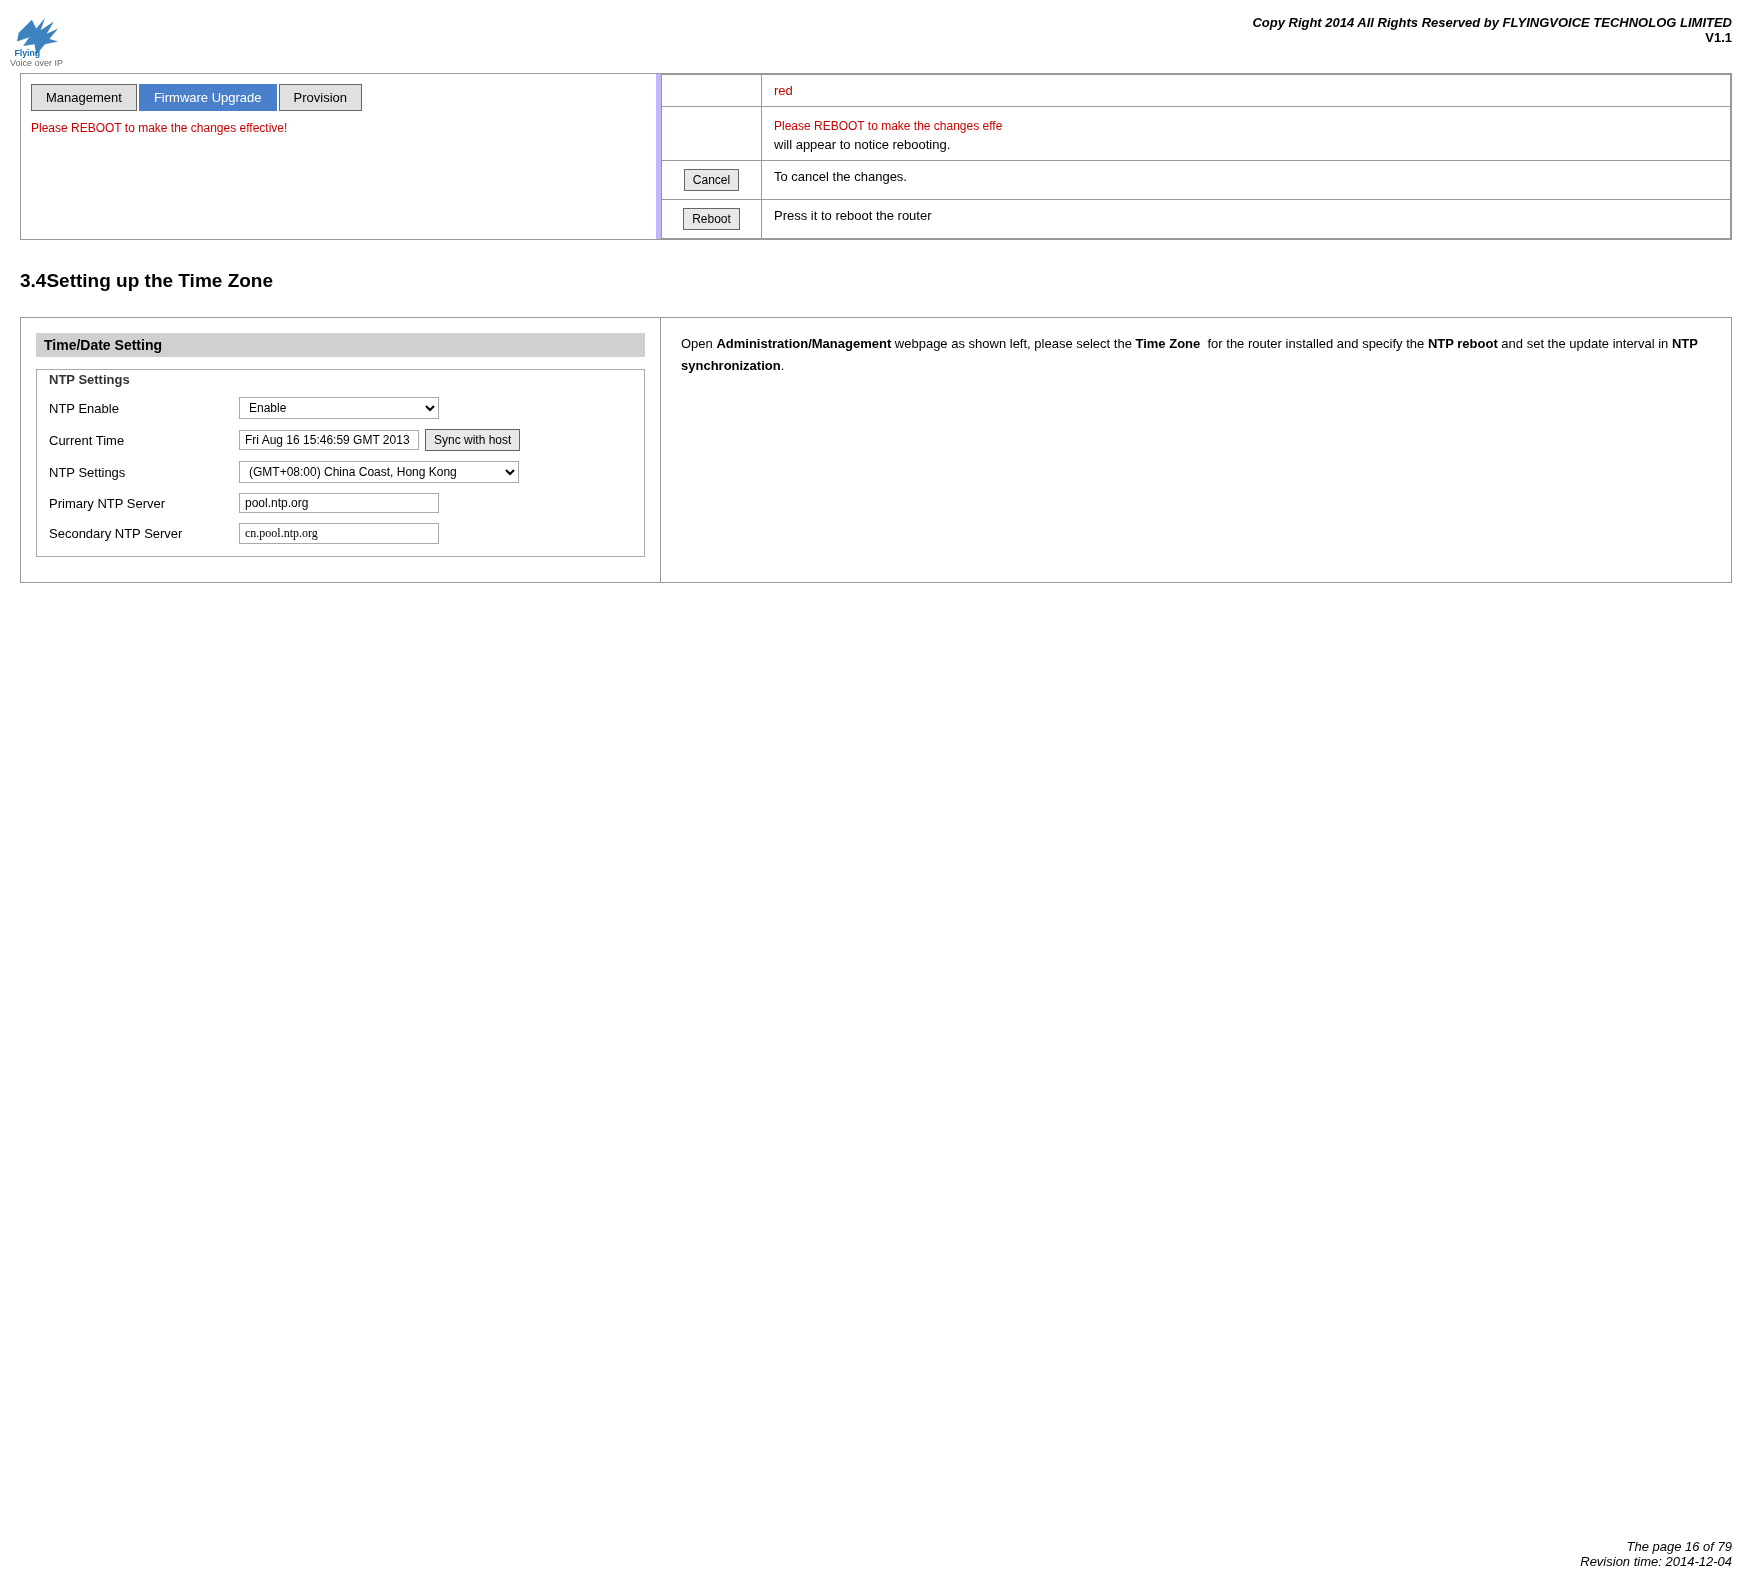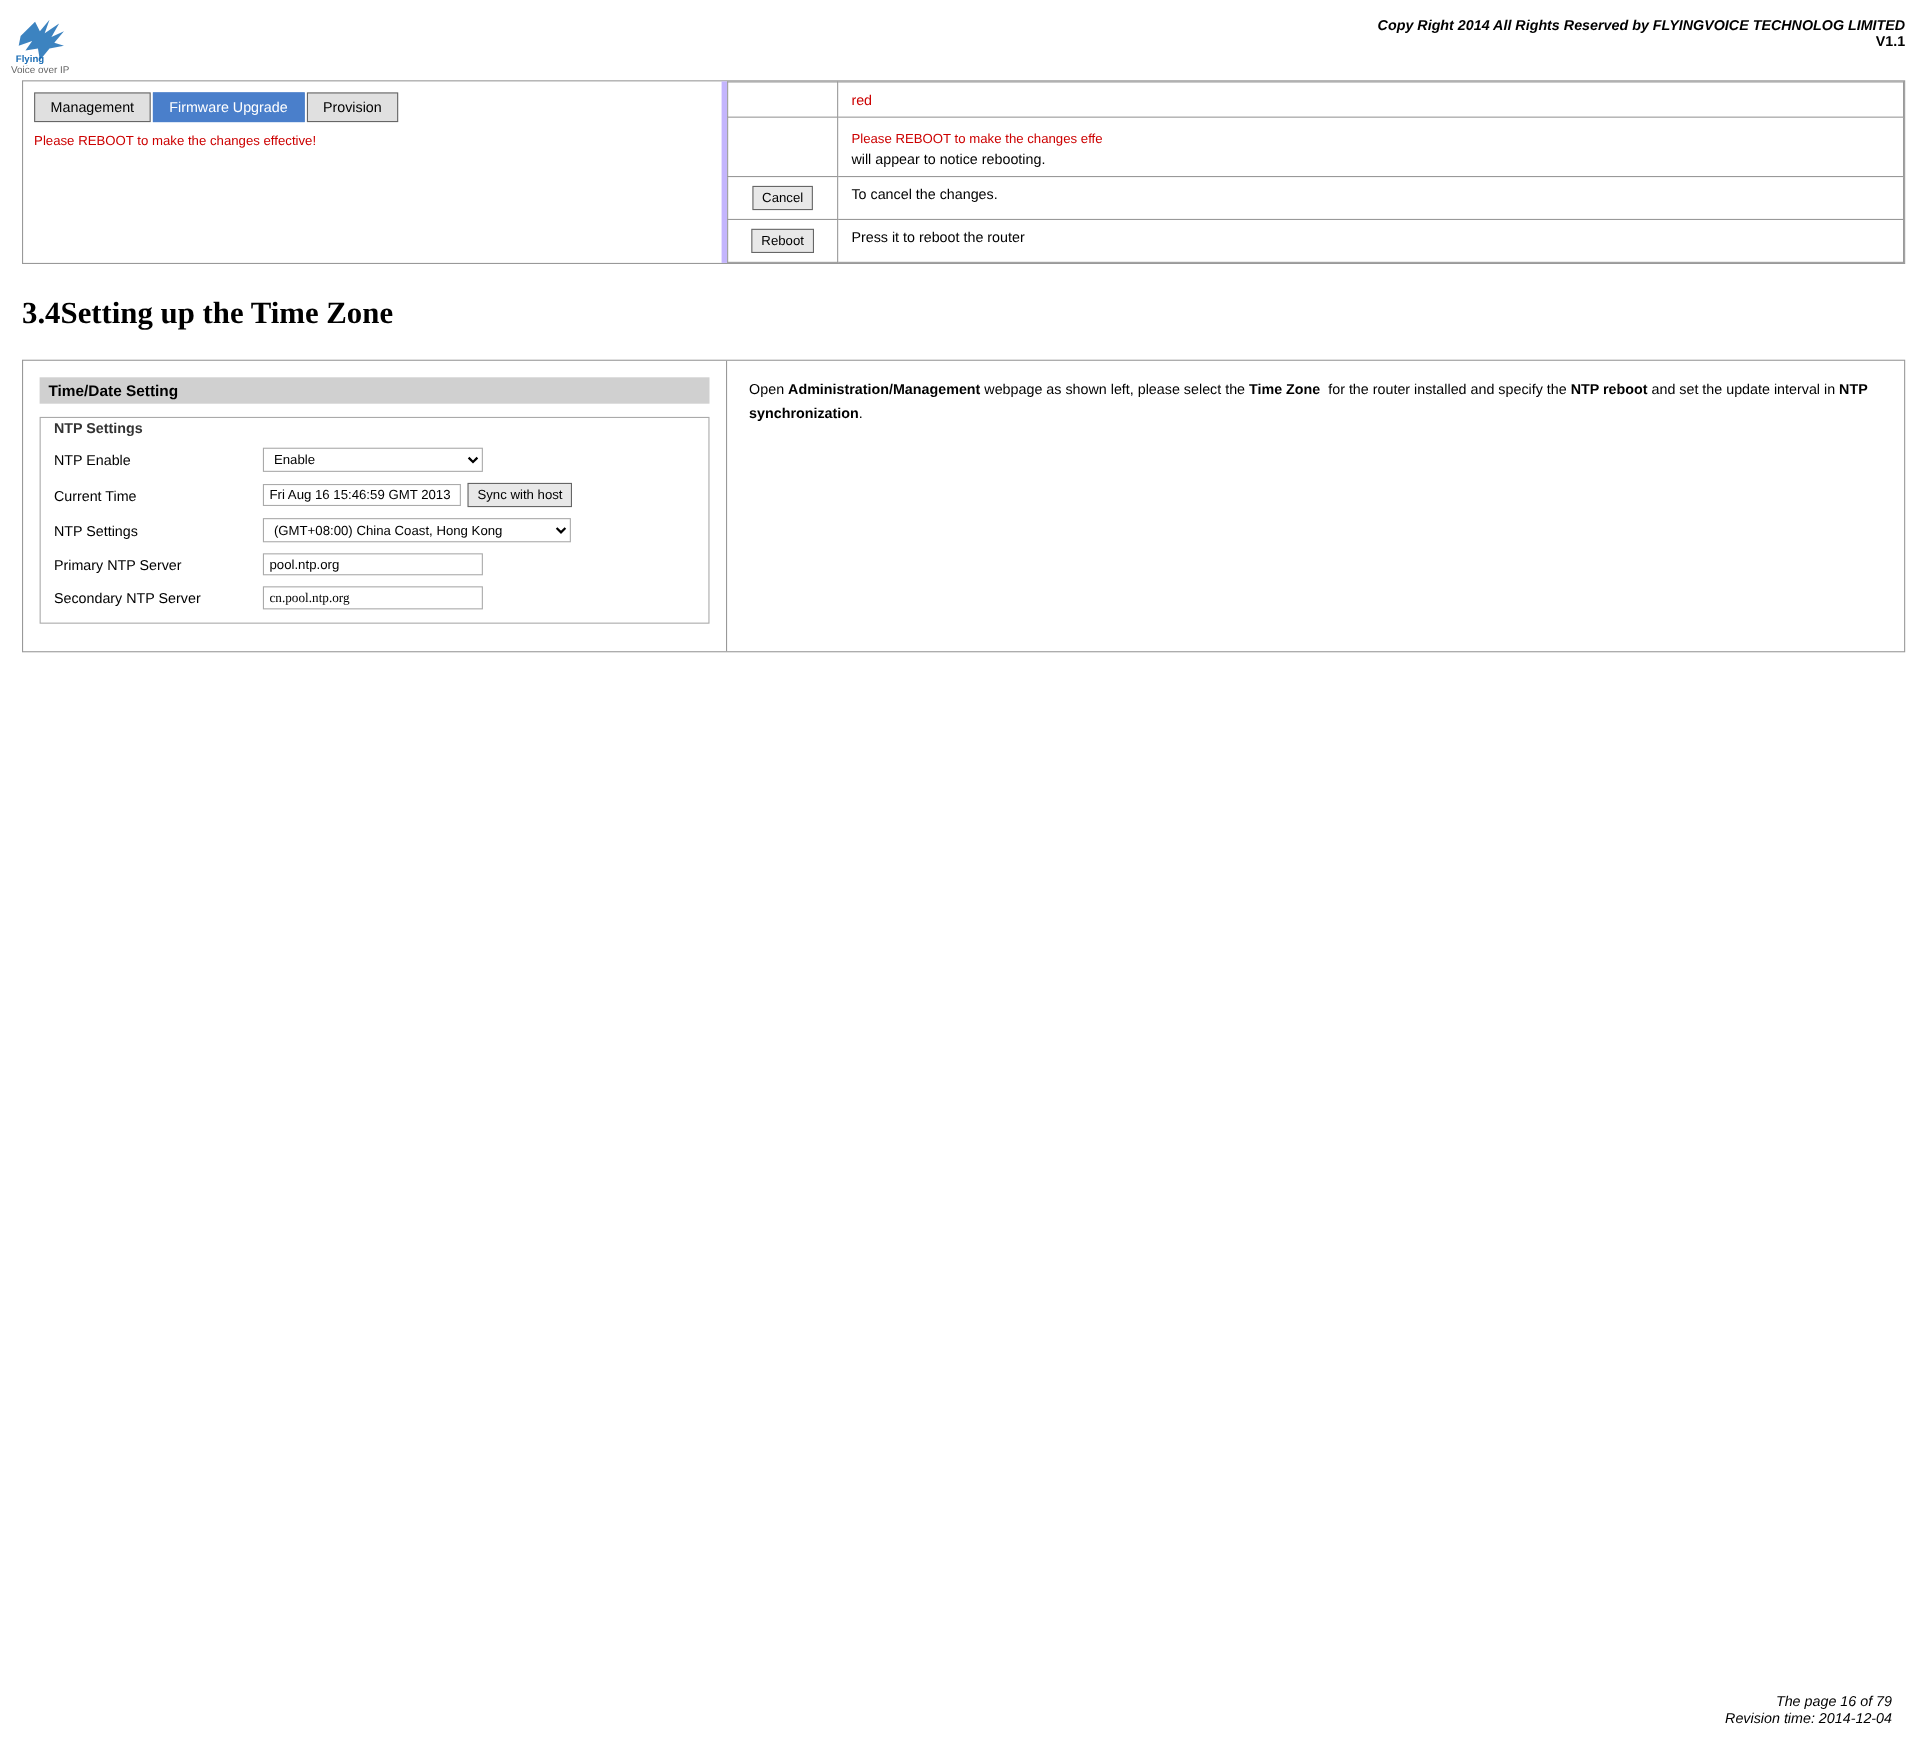--- a/index.html
+++ b/index.html
@@ -111,25 +111,25 @@
       display: inline-block;
     }
     .reboot-notice-red {
       color: #cc0000;
       font-size: 12px;
       margin: 4px 0;
     }
 
     
     .section-heading {
-      font-size: 28px;
+      font-size: 19px;
       font-weight: bold;
       color: #000;
       margin: 20px 0 25px 0;
-      font-family: Liberation Serif, serif;
+      font-family: Liberation Sans, sans-serif;
     }
 
     
     .section-content {
       display: flex;
       border: 1px solid #999;
     }
     .section-left {
       flex: 0 0 640px;
       border-right: 1px solid #999;
@@ -218,21 +218,21 @@
       color: #000;
     }
     .description-text .bold {
       font-weight: bold;
     }
 
     
     .footer {
       position: absolute;
       bottom: 20px;
-      right: 32px;
+      right: 20px;
       text-align: right;
       font-style: italic;
       font-size: 13px;
       color: #000;
     }
   </style>
 </head>
 <body>
 
 <div class="header">

